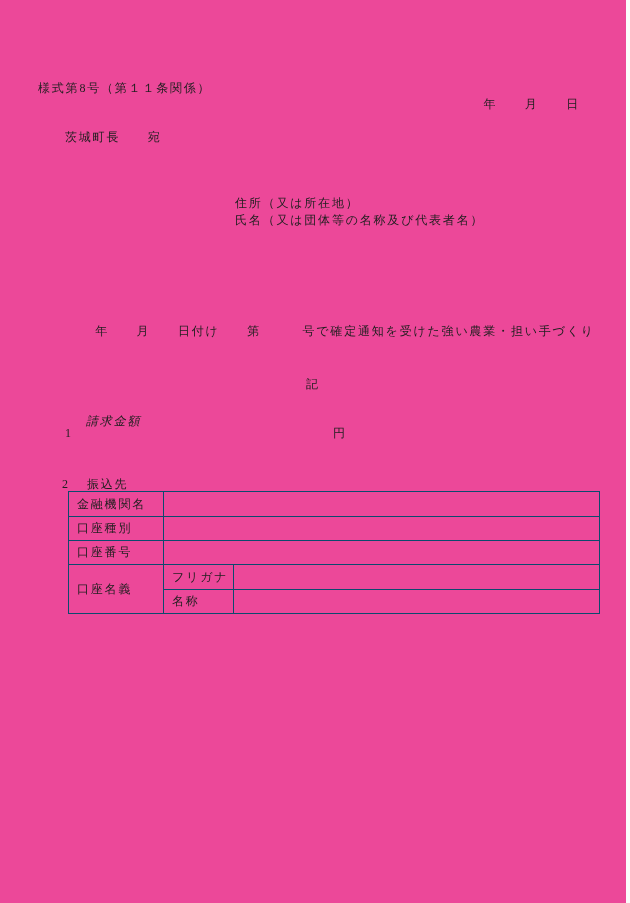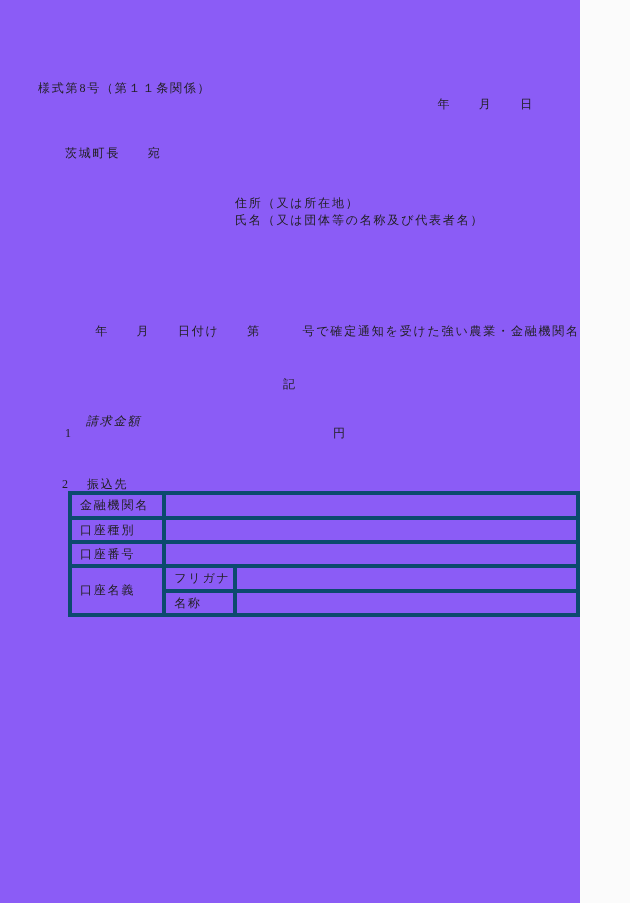--- a/index.html
+++ b/index.html
@@ -6,40 +6,40 @@
   html, body { margin: 0; padding: 0; }
   body {
     width: 630px;
     height: 903px;
     background: #fbfbfb;
     font-family: "Liberation Serif", "DejaVu Serif", serif;
     color: #1f1f1f;
   }
   .page {
     position: relative;
-    width: 580px;
+    width: 626px;
     height: 903px;
     overflow: hidden;
-    background: #8b5cf6;
+    background: #ec4899;
   }
   .abs {
     position: absolute;
     white-space: pre;
     font-size: 12px;
     letter-spacing: 1.8px;
     line-height: 15px;
   }
   .centered {
     left: 0;
     right: 0;
     text-align: center;
   }
   #form-number   { left: 38px;  top: 81px; }
   #date-line     { right: 46px; top: 97px; }
-  #addressee     { left: 65px;  top: 146px; }
+  #addressee     { left: 65px;  top: 130px; }
   #address-label { left: 235px; top: 196px; }
   #name-label    { left: 235px; top: 213px; }
   #doc-title     { top: 259px; }
   #body-par {
     left: 40px;
     top: 293px;
     width: 552px;
   }
   #body-par .par-line {
     white-space: pre;
@@ -55,21 +55,21 @@
   #item2-number { left: 62px;  top: 477px; }
   #item2-label  { left: 87px;  top: 477px; }
   #transfer-table {
     position: absolute;
     left: 68px;
     top: 491px;
     border-collapse: collapse;
     table-layout: fixed;
   }
   #transfer-table td {
-    border: 4px solid #0c4a6e;
+    border: 1px solid #0c4a6e;
     font-size: 12px;
     letter-spacing: 1.8px;
     padding: 0 2px 0 8px;
     vertical-align: middle;
     white-space: pre;
     overflow: hidden;
   }
   #transfer-table .r1 { height: 25px; }
   #transfer-table .r2 { height: 24px; }
   #transfer-table .r3 { height: 24px; }
@@ -86,21 +86,21 @@
   <div id="date-line" class="abs">年　　月　　日</div>
 
   <div id="addressee" class="abs">茨城町長　　宛</div>
 
   <div id="address-label" class="abs">住所（又は所在地）</div>
 
   <div id="name-label" class="abs">氏名（又は団体等の名称及び代表者名）</div>
 
 
   <div id="body-par" class="abs">
-    <div class="par-line">　　　　年　　月　　日付け　　第　　　号で確定通知を受けた強い農業・金融機関名</div>
+    <div class="par-line">　　　　年　　月　　日付け　　第　　　号で確定通知を受けた強い農業・担い手づくり</div>
   </div>
 
   <div id="record-mark" class="abs centered">記</div>
 
   <div id="item1-number" class="abs">1</div>
   <div id="item1-label" class="abs">請求金額</div>
   <div id="item1-value" class="abs"></div>
   <div id="item1-unit" class="abs">円</div>
 
   <div id="item2-number" class="abs">2</div>

